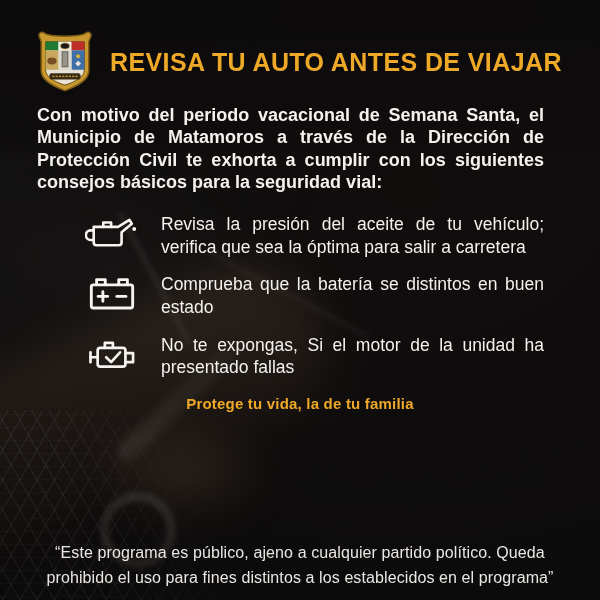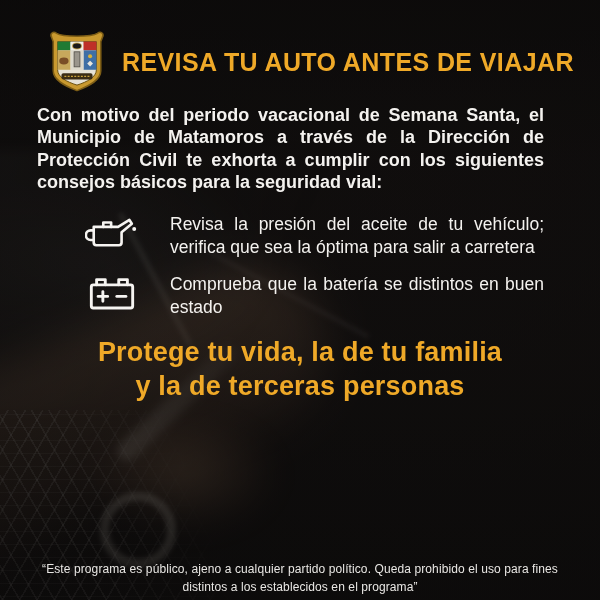--- a/index.html
+++ b/index.html
@@ -59,44 +59,44 @@
     transform:rotate(-44deg);transform-origin:left center;filter:blur(4px);
   }
   .bg-overlay{
     position:absolute;inset:0;
     background:
       linear-gradient(180deg, rgba(9,8,8,0.62) 0%, rgba(9,8,8,0.34) 26%, rgba(9,8,8,0.30) 60%, rgba(9,8,8,0.46) 100%),
       radial-gradient(130% 95% at 68% 32%, rgba(10,9,9,0.05) 0%, rgba(10,9,9,0.52) 78%);
   }
   
   .content{position:absolute;inset:0;z-index:2;}
-  .header{display:flex;align-items:center;gap:13px;padding:29px 30px 0 33px;margin-left:12px;}
+  .header{display:flex;align-items:center;gap:13px;padding:29px 30px 0 33px;}
   .logo{width:64px;height:66px;flex:none;}
   .title{
     color:var(--accent);font-weight:800;font-size:25px;letter-spacing:0.4px;
     line-height:1.05;white-space:nowrap;
   }
   .intro{
     margin:9px 56px 0 37px;color:#F4F2EF;font-weight:700;font-size:18px;
     line-height:1.24;text-align:justify;
   }
   .tips{margin:20px 56px 0 85px;}
-  .tip{display:flex;align-items:flex-start;gap:31px;margin-bottom:15px;}
+  .tip{display:flex;align-items:flex-start;gap:22px;margin-bottom:15px;}
   .tip-icon{width:54px;flex:none;display:flex;justify-content:center;margin-top:1px;}
   .tip-icon svg{display:block;}
   .tip-text{
     color:#F4F2EF;font-size:17.5px;line-height:1.29;text-align:justify;flex:1;
   }
   .cta{
     margin-top:16px;text-align:center;color:var(--accent);
-    font-weight:800;font-size:27px;line-height:1.26;letter-spacing:0.2px;
+    font-weight:800;font-size:15px;line-height:1.26;letter-spacing:0.2px;
   }
   .footer{
-    position:absolute;left:0;right:0;bottom:3px;text-align:center;
-    color:#E9E7E4;font-size:12px;line-height:1.55;padding:0 42px;letter-spacing:0.1px;
+    position:absolute;left:0;right:0;bottom:9px;text-align:center;
+    color:#E9E7E4;font-size:16px;line-height:1.55;padding:0 42px;letter-spacing:0.1px;
   }
   .stroke-icon{stroke:#F6F4F1;stroke-width:3;fill:none;stroke-linecap:round;stroke-linejoin:round;}
 </style>
 </head>
 <body>
 
 <div class="canvas" style="--accent:#EFA928;">
 
   <div class="bg">
     <div class="bg-engine"></div>
@@ -155,25 +155,37 @@
             <path class="stroke-icon" d="M10 10.5 V5 h9 v5.5"></path>
             <path class="stroke-icon" d="M33 10.5 V5 h9 v5.5"></path>
             <rect class="stroke-icon" x="4.5" y="10.5" width="43" height="24" rx="2"></rect>
             <path class="stroke-icon" d="M11.5 22.5 h10 M16.5 17.5 v10"></path>
             <path class="stroke-icon" d="M31 22.5 h9.5"></path>
           </svg>
         </span>
         <div class="tip-text">Comprueba que la batería se distintos en buen estado</div>
       </div>
 
+      <div class="tip">
+        <span class="tip-icon">
+          <svg width="52" height="40" viewBox="0 0 58 42" aria-hidden="true">
+            <rect class="stroke-icon" x="13" y="13" width="31" height="21" rx="3"></rect>
+            <path class="stroke-icon" d="M21 13 v-5.5 h9 v5.5"></path>
+            <path class="stroke-icon" d="M44 19 h8.5 v10 h-8.5"></path>
+            <path class="stroke-icon" d="M13 23.5 h-8"></path>
+            <path class="stroke-icon" d="M5 18 v11"></path>
+            <path class="stroke-icon" d="M22.5 23.5 l5.5 5.5 10 -11"></path>
+          </svg>
+        </span>
+        <div class="tip-text">No te expongas, Si el motor de la unidad ha presentado fallas</div>
+      </div>
 
 
     </div>
 
     <div class="cta">
       <div>Protege tu vida, la de tu familia</div>
-      <div>y la de terceras personas</div>
     </div>
 
     <div class="footer">“Este programa es público, ajeno a cualquier partido político. Queda prohibido el uso para fines distintos a los establecidos en el programa”</div>
 
   </div>
 </div>
 
 </body></html>

